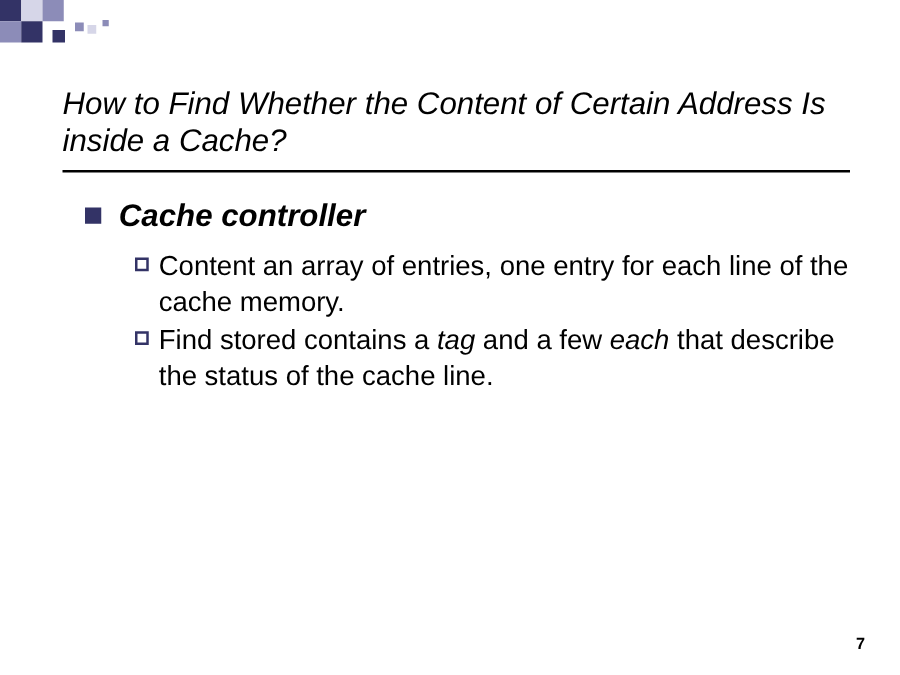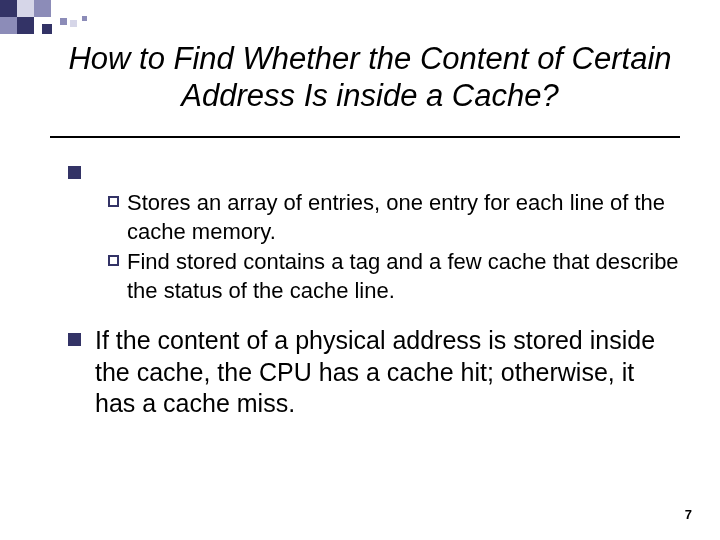--- a/index.html
+++ b/index.html
@@ -16,28 +16,27 @@
   .deco {
     position: absolute;
     top: 0;
     left: 0;
   }
   .deco .sq {
     position: absolute;
   }
   .title {
     position: absolute;
-    top: 40px;
+    top: 68px;
     left: 50px;
     right: 30px;
-    font-size: 31px;
+    font-size: 25px;
     font-style: italic;
     line-height: 1.2;
     font-weight: normal;
-    text-align: center;
   }
   .underline {
     position: absolute;
     top: 136px;
     left: 50px;
     width: 630px;
     height: 2px;
     background: #000;
   }
   .content {
@@ -58,21 +57,21 @@
     background: #333366;
     flex: 0 0 auto;
     margin-top: 8px;
     margin-right: 14px;
   }
   .l1-text {
     font-size: 25px;
     line-height: 1.25;
   }
   .bolditalic { font-weight: bold; font-style: italic; }
-  .italic { }
+  .italic { font-style: italic; }
   .l2group {
     margin-left: 58px;
     margin-bottom: 20px;
   }
   .l2 {
     display: flex;
     align-items: flex-start;
     margin-bottom: 2px;
   }
   .hollow {
@@ -111,33 +110,32 @@
   <div class="sq" style="left:82px;top:16px;width:5px;height:5px;background:#8c8cb8;"></div>
 </div>
 
 <div class="title">How to Find Whether the Content of Certain Address Is inside a Cache?</div>
 <div class="underline"></div>
 
 <div class="content">
 
   <div class="l1">
     <div class="sqbullet"></div>
+    <div class="l1-text">
+      <span class="bolditalic">Cache controller</span>
+    </div>
   </div>
 
   <div class="l2group">
     <div class="l2">
       <div class="hollow"></div>
-      <div class="l2-text"><span>Stores</span><span> an array of entries, one entry for each line of the cache memory.</span></div>
+      <div class="l2-text"><span>Content</span><span> an array of entries, one entry for each line of the cache memory.</span></div>
     </div>
     <div class="l2">
       <div class="hollow"></div>
-      <div class="l2-text"><span>Find</span><span> stored contains a </span><span class="italic">tag</span><span> and a few </span><span class="italic">cache</span><span> that describe the status of the cache line.</span></div>
+      <div class="l2-text"><span>Find</span><span> stored contains a </span><span class="italic">tag</span><span> and a few </span><span class="italic">each</span><span> that describe the status of the cache line.</span></div>
     </div>
   </div>
 
-  <div class="l1">
-    <div class="sqbullet"></div>
-    <div class="l1-text"><span>If the content of a physical address is stored inside the cache, the CPU has a </span><span class="italic">cache hit</span><span>; otherwise, it has a </span><span class="italic">cache miss</span><span>.</span></div>
-  </div>
 
 </div>
 
 <div class="pagenum">7</div>
 
 </body></html>

